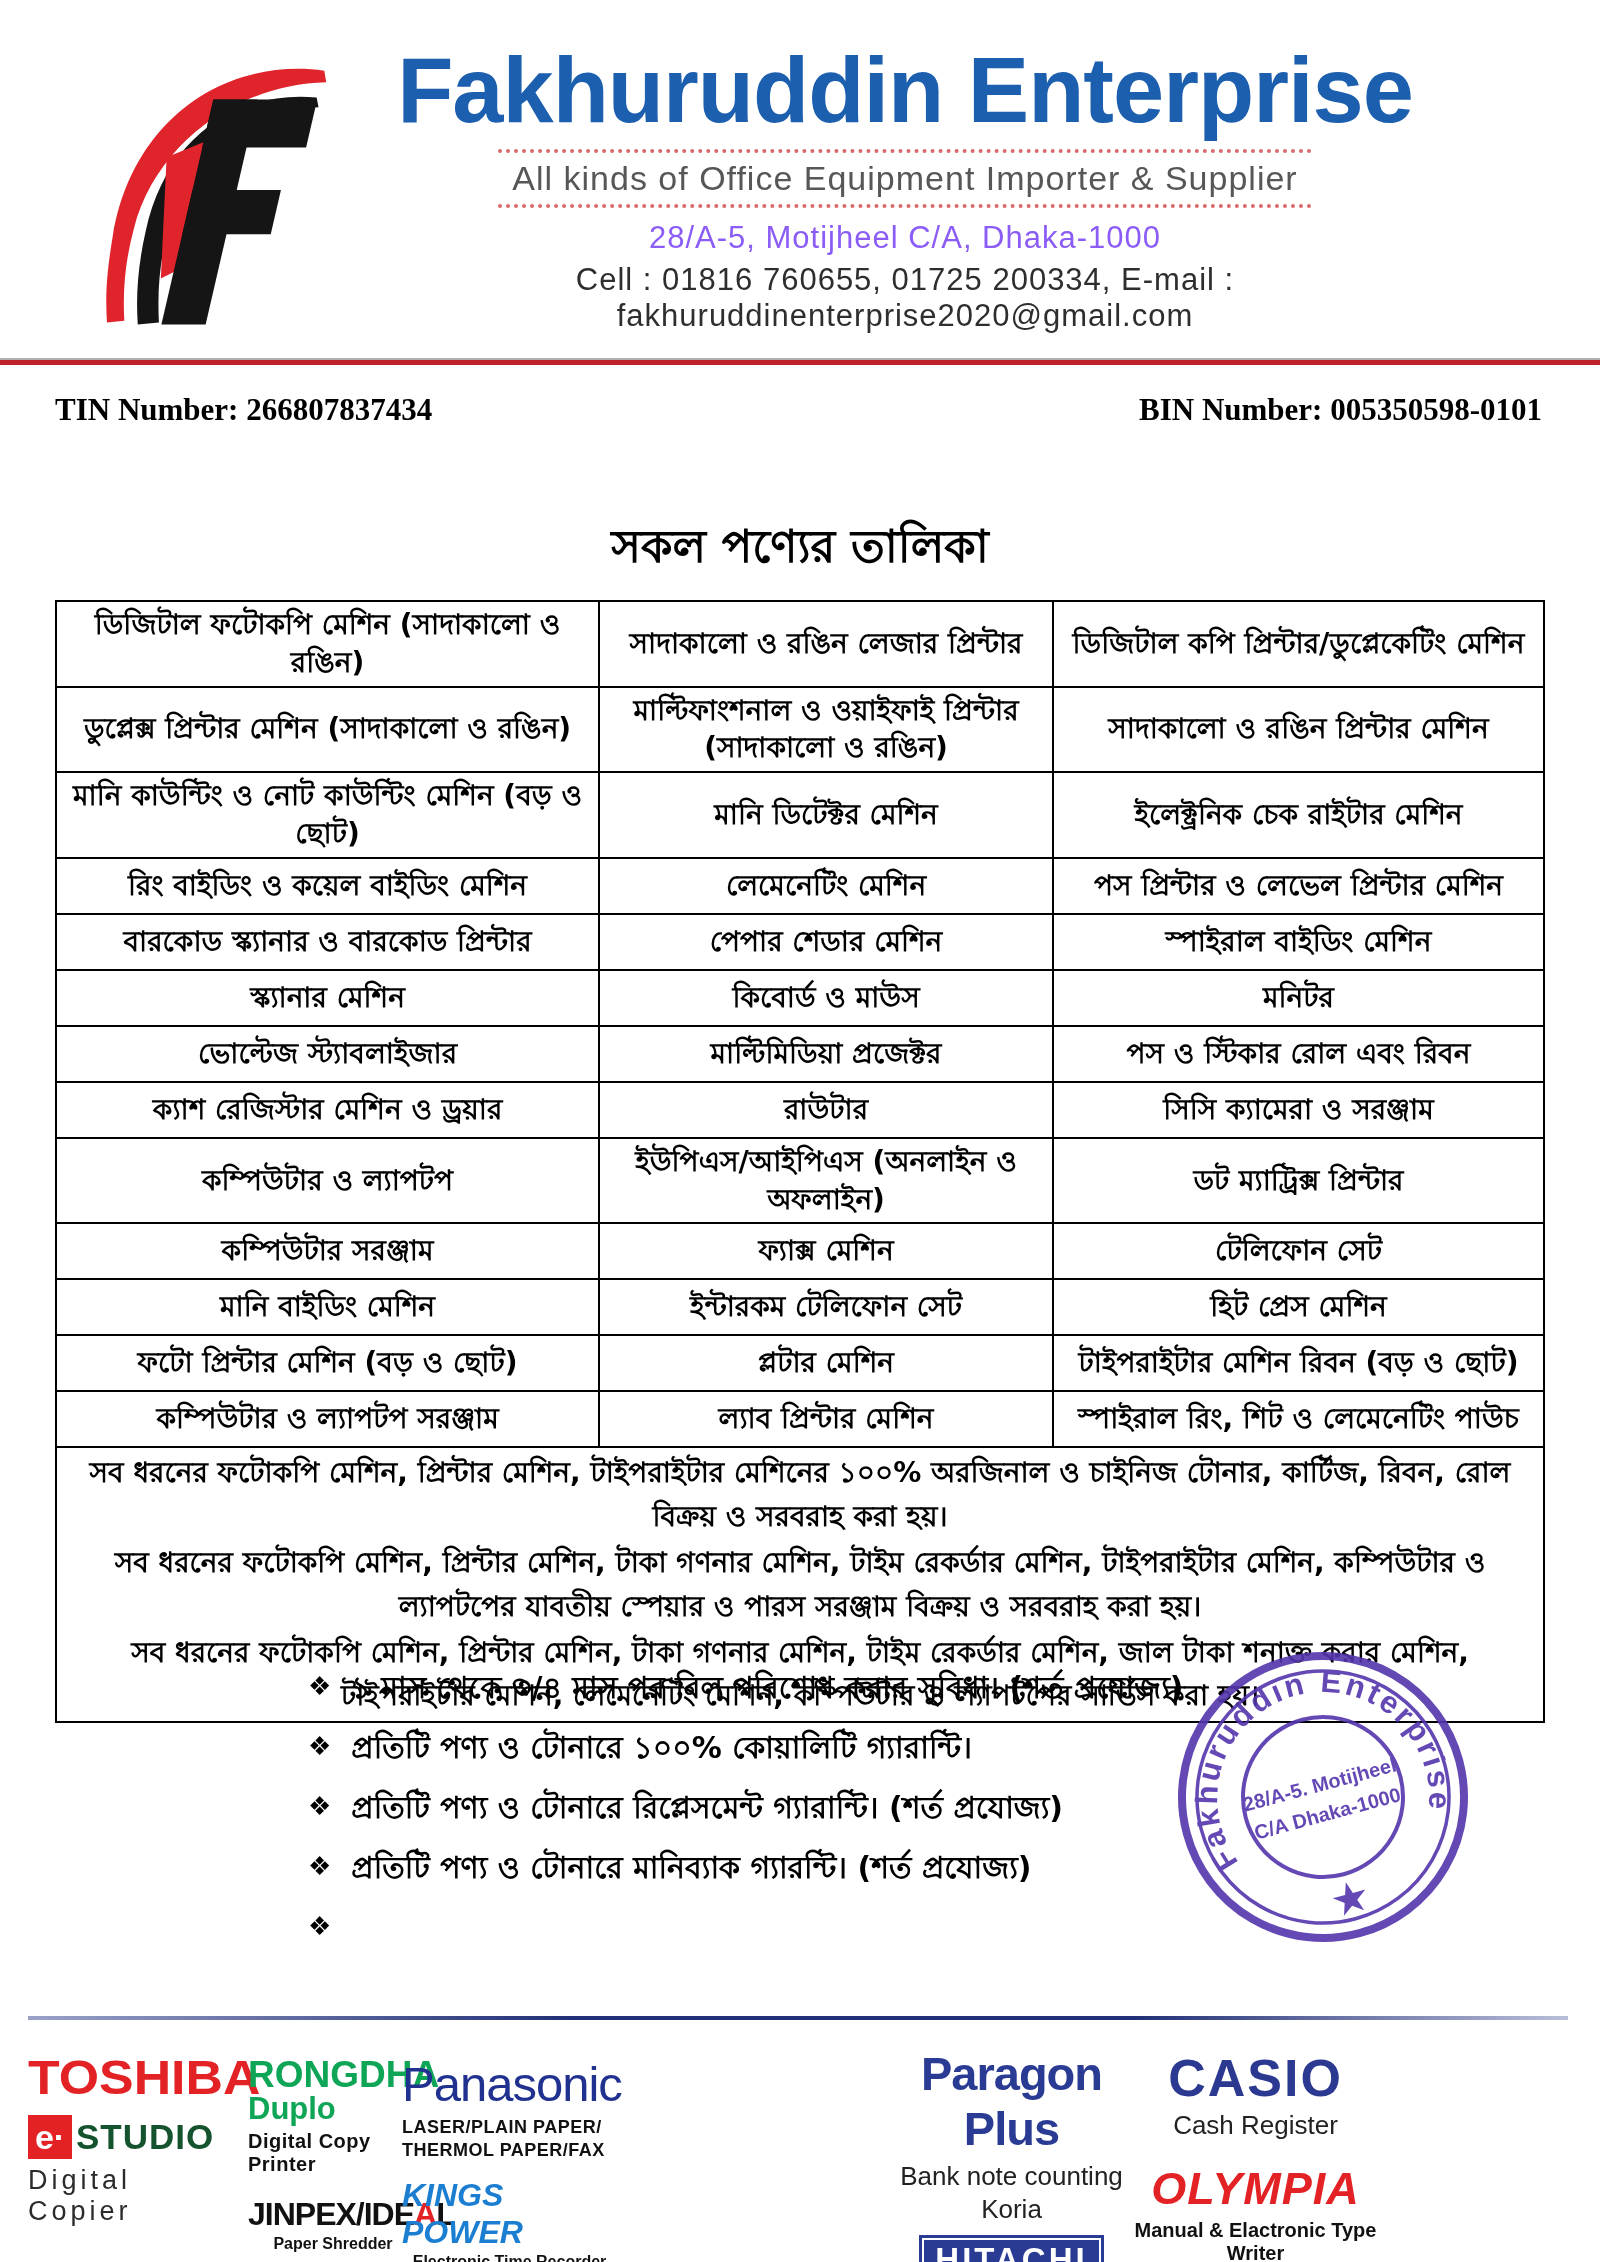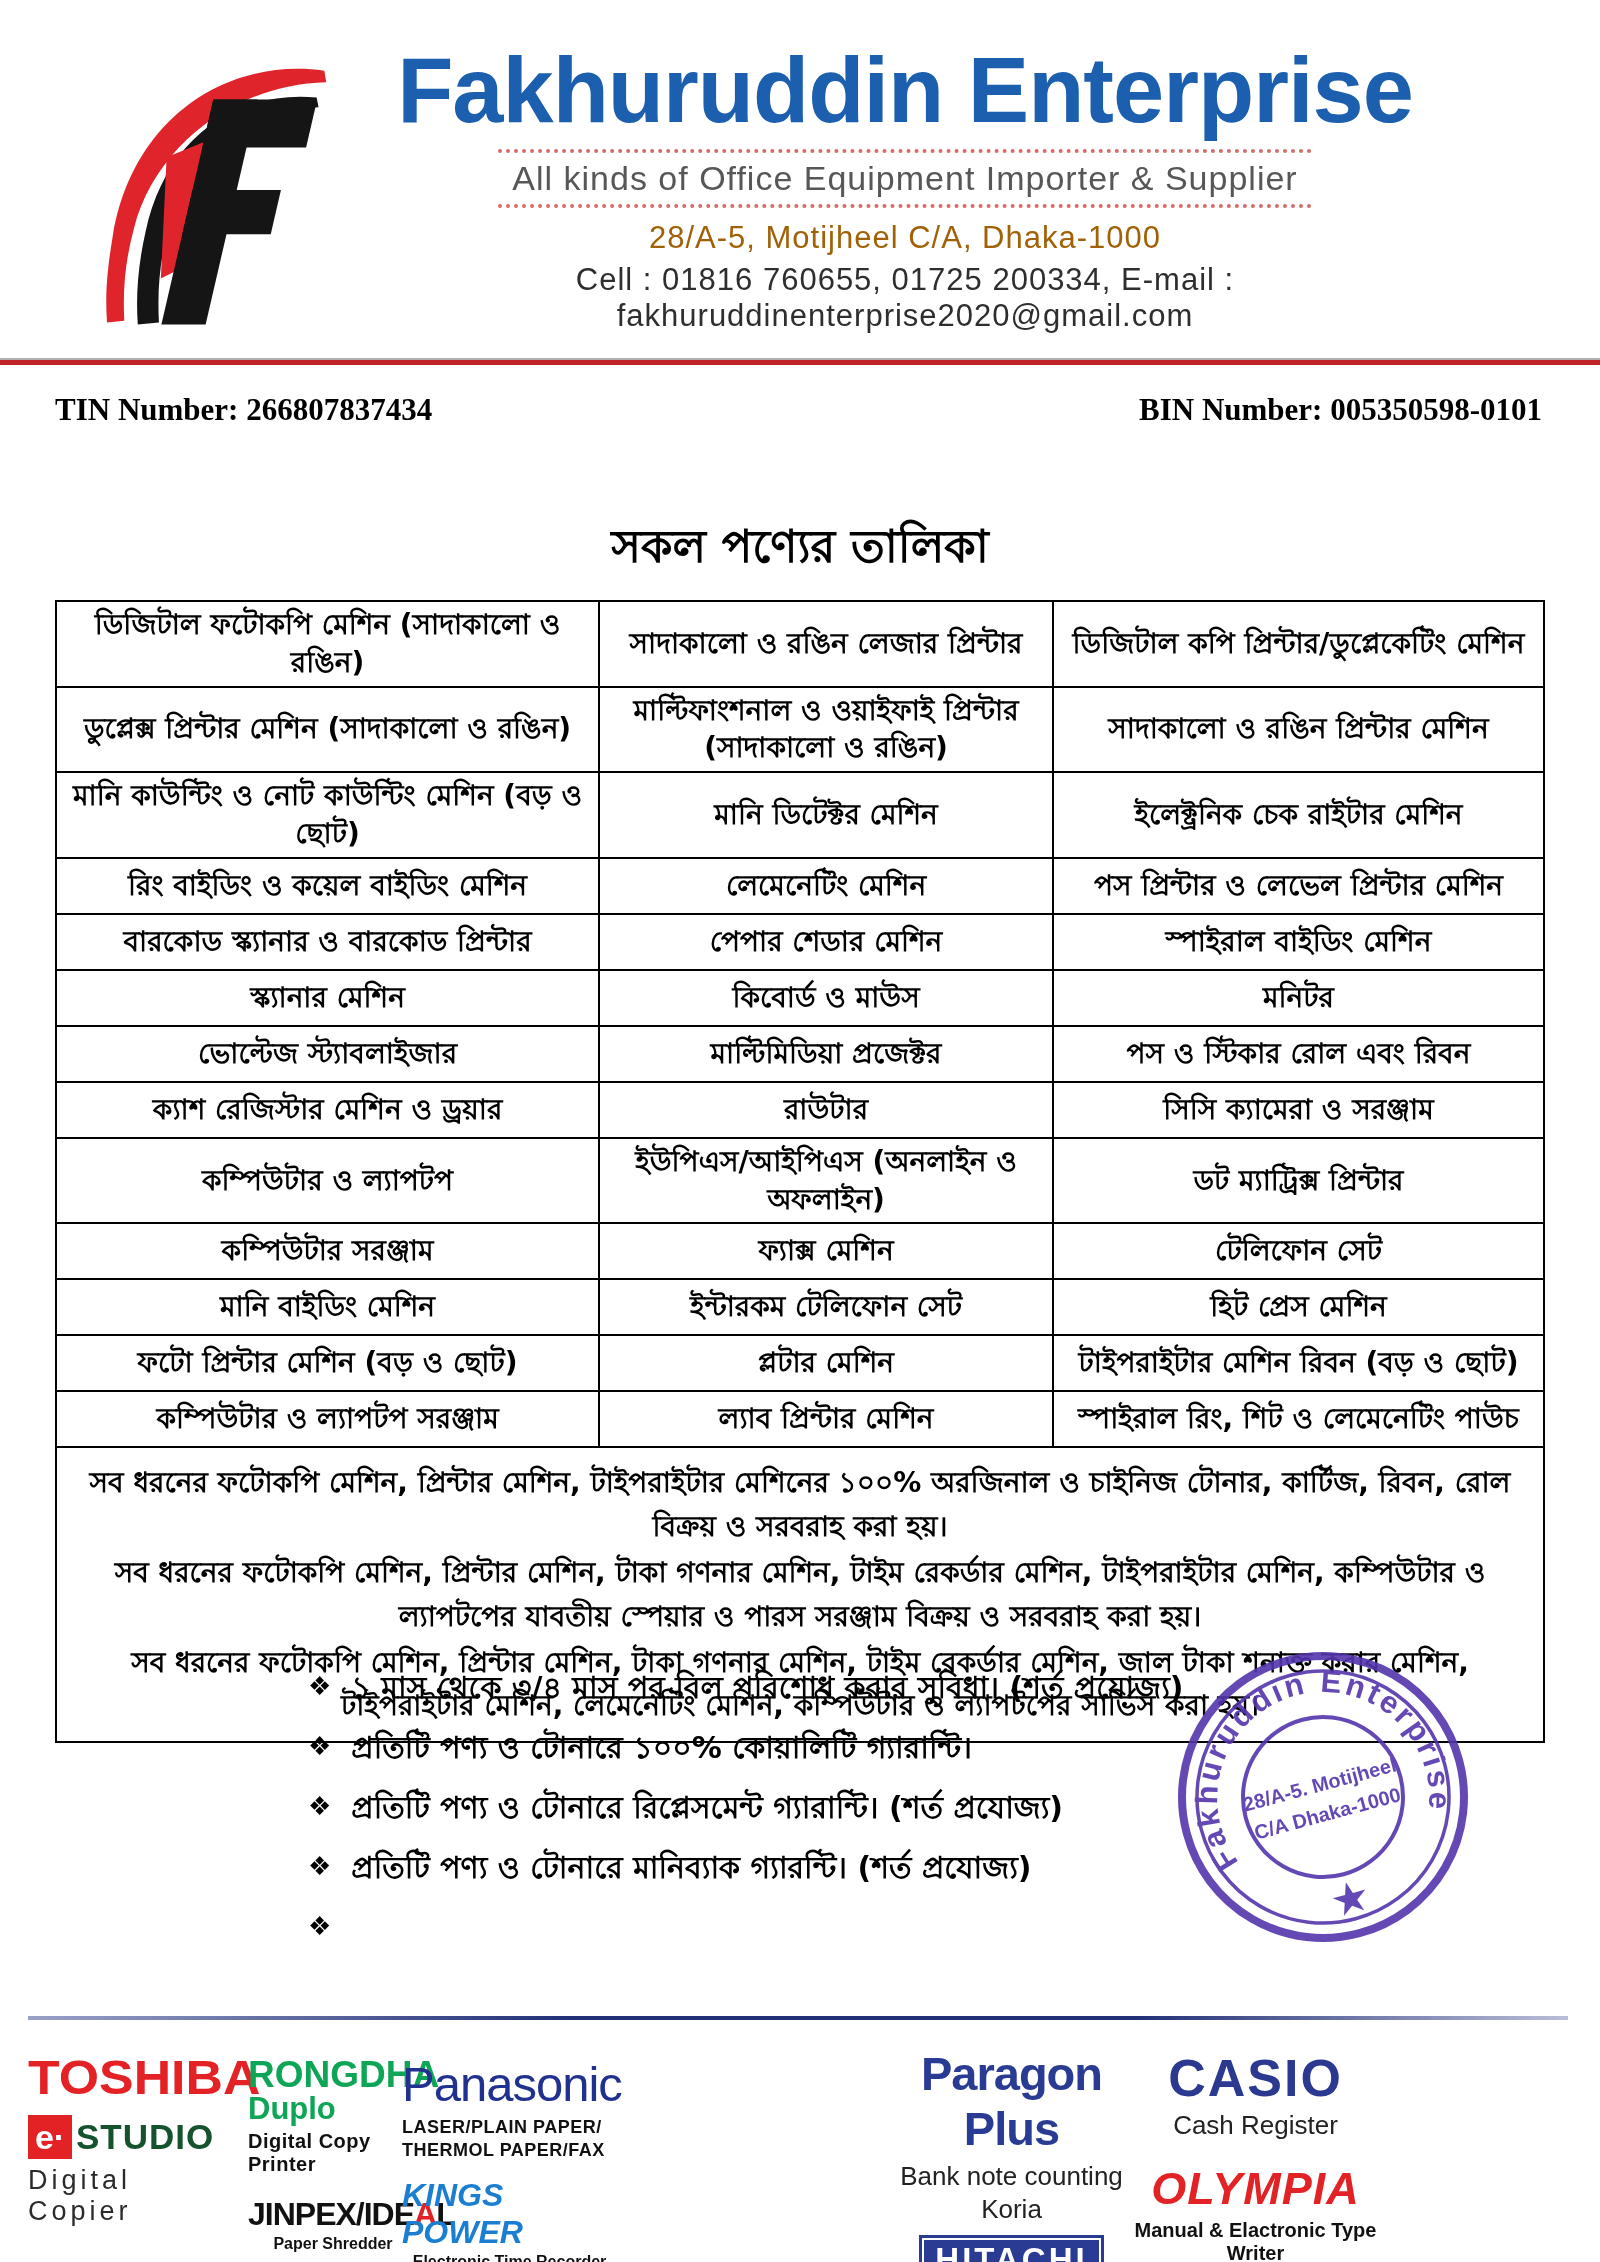--- a/index.html
+++ b/index.html
@@ -6,38 +6,38 @@
   .page{position:relative;width:1600px;height:2262px;background:#ffffff;margin:0 auto;
         font-family:"Liberation Sans",sans-serif;overflow:hidden;}
 
   
   .logo{position:absolute;left:82px;top:38px;}
   .head-center{position:absolute;left:330px;top:42px;width:1150px;text-align:center;}
   .company-name{font-size:92px;font-weight:bold;color:#1c5fae;letter-spacing:-1px;line-height:1.05;}
   .tagline-box{display:inline-block;margin-top:10px;padding:6px 14px;
                border-top:4px dotted #d96a6a;border-bottom:4px dotted #d96a6a;
                color:#575757;font-size:34px;letter-spacing:1px;}
-  .address-line{margin-top:12px;font-size:31px;color:#a16207;letter-spacing:1px;}
+  .address-line{margin-top:12px;font-size:31px;color:#8b5cf6;letter-spacing:1px;}
   .contact-line{margin-top:6px;font-size:31px;color:#2e2e2e;letter-spacing:1px;}
   .red-rule{position:absolute;left:0;top:360px;width:1600px;height:5px;background:#bf2329;
             box-shadow:0 -2px 0 rgba(80,80,80,.45);}
 
   
   .reg-row{position:absolute;top:392px;left:55px;right:58px;display:flex;justify-content:space-between;
            font-family:"Liberation Serif",serif;font-weight:bold;font-size:31px;color:#000;}
 
   
   .list-title{position:absolute;top:512px;left:0;width:1600px;text-align:center;
               font-family:"DejaVu Sans",sans-serif;font-size:45px;font-weight:bold;color:#000;}
   table.products{position:absolute;top:600px;left:55px;width:1490px;border-collapse:collapse;
                  font-family:"DejaVu Sans",sans-serif;font-size:28px;font-weight:bold;color:#000;}
   table.products td{border:2.5px solid #000;text-align:center;vertical-align:middle;
                     padding:4px 10px;height:46px;line-height:1.35;}
   table.products col.c1{width:36.5%;} table.products col.c2{width:30.5%;} table.products col.c3{width:33%;}
-  td.notes-cell{padding:10px 14px !important;}
+  td.notes-cell{padding:0 14px !important;}
   td.notes-cell p{margin:3px 0;line-height:1.55;font-size:28px;}
 
   
   .offers{position:absolute;top:1668px;left:308px;width:960px;
           font-family:"DejaVu Sans",sans-serif;font-size:30px;font-weight:bold;color:#000;}
   .offer{display:flex;align-items:flex-start;margin-bottom:21px;}
   .offer .diam{font-size:26px;margin-right:20px;line-height:1.4;font-family:"DejaVu Sans",sans-serif;}
   .offer .txt{line-height:1.3;}
 
   

